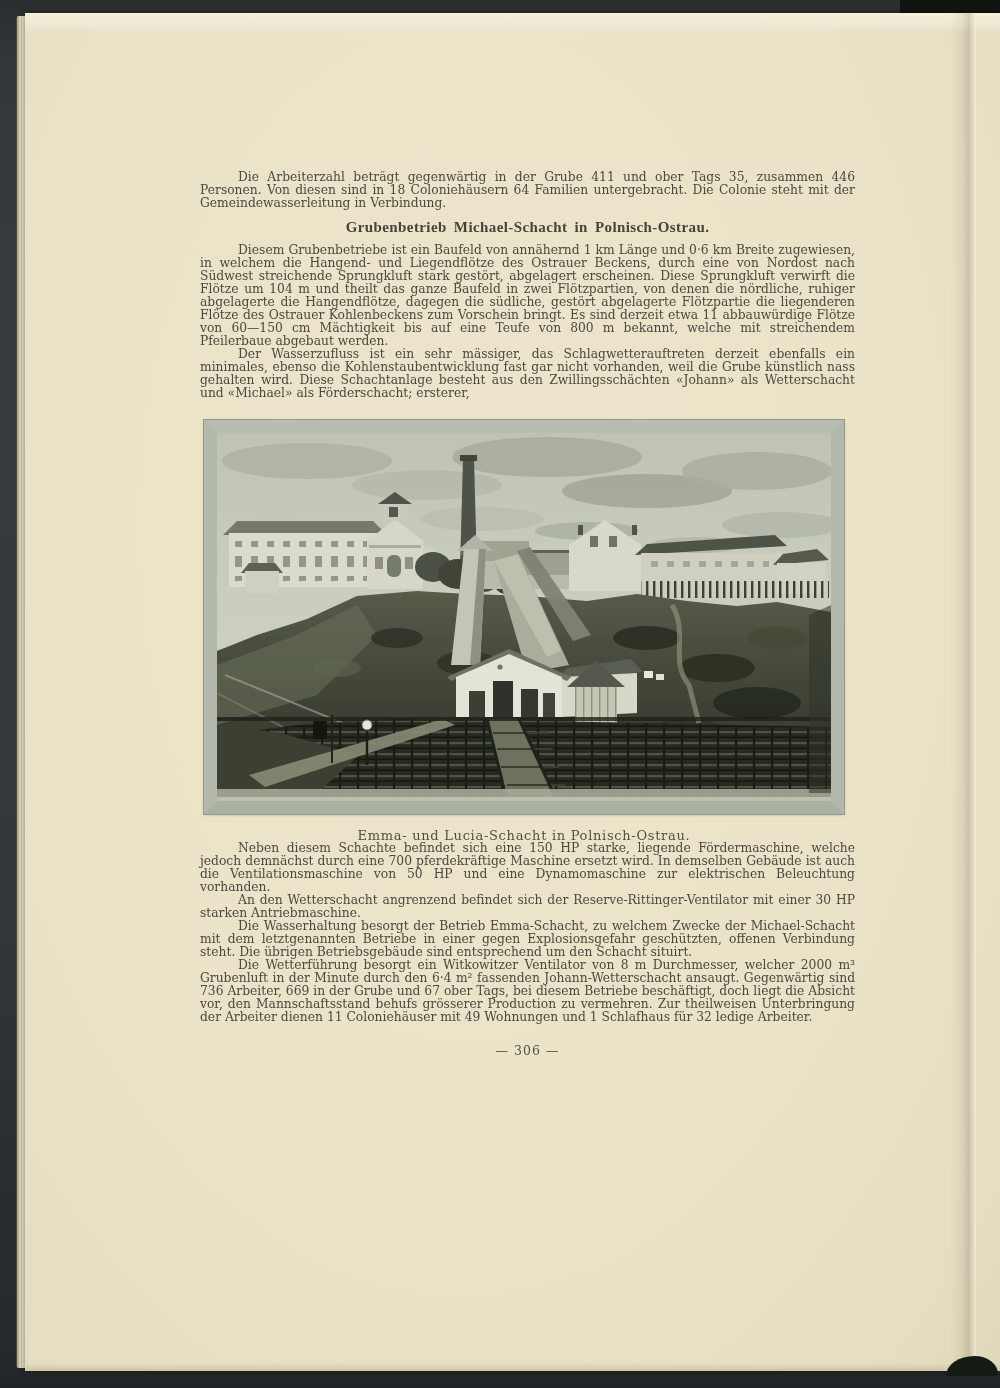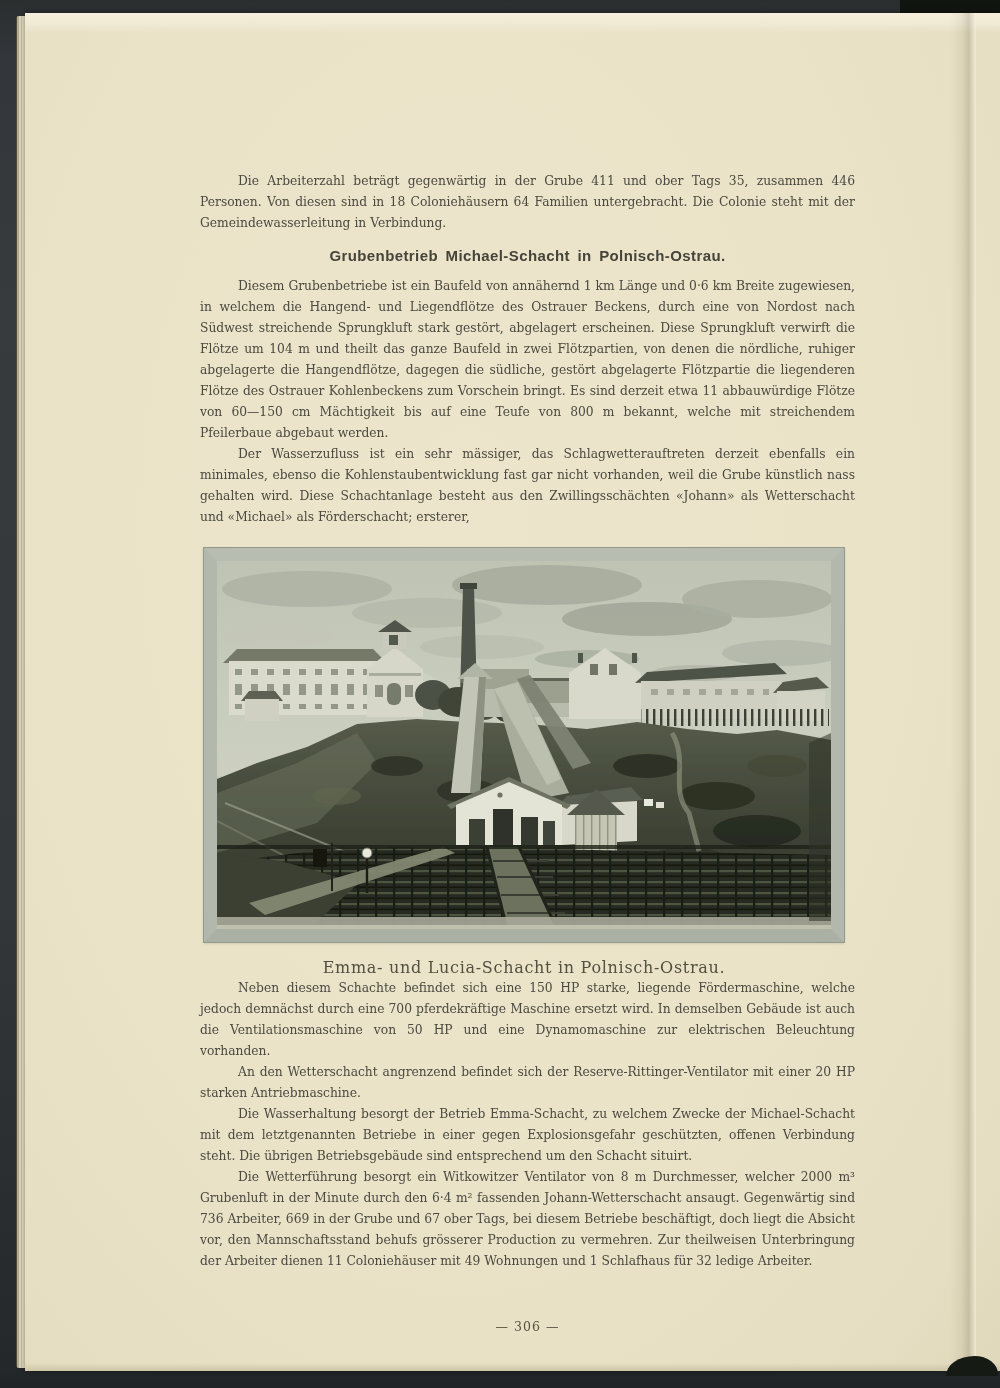--- a/index.html
+++ b/index.html
@@ -50,48 +50,48 @@
     background:linear-gradient(0deg,#cdc5a6 0,rgba(205,197,166,0) 100%);
   }
   .crease{
     position:absolute;top:0;right:24px;width:26px;height:100%;
     background:linear-gradient(90deg,rgba(95,85,55,0) 0,rgba(95,85,55,.08) 45%,rgba(70,60,35,.18) 72%,rgba(250,245,226,.55) 100%);
   }
 
   
   .content{
     position:absolute;left:175px;top:158px;width:655px;
-    color:#4b4940;font-size:12.3px;line-height:21px;
+    color:#4b4940;font-size:12.3px;line-height:13px;
     text-align:justify;
   }
   .content p{margin:0;text-indent:38px;}
   .content p.no-indent{text-indent:0;}
   .section-heading{
     margin:11px 0 10px;text-align:center;text-indent:0;
-    font-family:Liberation Sans, sans-serif;
+    font-family:Liberation Serif, serif;
     font-weight:600;font-size:15px;letter-spacing:.4px;word-spacing:3px;
     color:#46443a;
   }
   figure{margin:20px 0 0 4px;padding:0;}
   .photo-frame{
     width:614px;height:368px;
     border:13px solid #b3b8ac;
     border-top-color:#b8bdb1;border-bottom-color:#abb0a4;
     outline:1px solid #93998b;
     box-shadow:0 1px 3px rgba(60,55,35,.25);
     background:#c5c9bb;
   }
   .photo-frame svg{display:block;}
   figcaption{
     margin-top:15px;width:640px;text-align:center;text-indent:0;
-    font-size:16px;letter-spacing:.7px;color:#53503f;
+    font-size:13px;letter-spacing:.7px;color:#53503f;
   }
   .after-photo{margin-top:22px !important;}
   .page-number{
-    margin-top:44px;text-align:center;text-indent:0;
+    margin-top:20px;text-align:center;text-indent:0;
     font-size:12.5px;letter-spacing:1px;color:#55523f;
   }
 </style>
 </head>
 <body>
 
 <div class="stage">
   <div class="backdrop"></div>
   <div class="corner-ne"></div>
   <div class="corner-ne-green"></div>
@@ -280,21 +280,21 @@
               </g>
 
               <polygon points="592,182 614,172 614,360 592,360" fill="#2f3328" opacity=".55"></polygon>
             </g>
           </svg>
         </div>
         <figcaption>Emma- und Lucia-Schacht in Polnisch-Ostrau.</figcaption>
       </figure>
 
       <p>Neben diesem Schachte befindet sich eine 150 HP starke, liegende Fördermaschine, welche jedoch demnächst durch eine 700 pferdekräftige Maschine ersetzt wird.  In demselben Gebäude ist auch die Ventilationsmaschine von 50 HP und eine Dynamomaschine zur elektrischen Beleuchtung vorhanden.</p>
-      <p>An den Wetterschacht angrenzend befindet sich der Reserve-Rittinger-Ventilator mit einer 20 HP starken Antriebmaschine.</p>
+      <p>An den Wetterschacht angrenzend befindet sich der Reserve-Rittinger-Ventilator mit einer 30 HP starken Antriebmaschine.</p>
       <p>Die Wasserhaltung besorgt der Betrieb Emma-Schacht, zu welchem Zwecke der Michael-Schacht mit dem letztgenannten Betriebe in einer gegen Explosionsgefahr geschützten, offenen Verbindung steht.  Die übrigen Betriebsgebäude sind entsprechend um den Schacht situirt.</p>
       <p>Die Wetterführung besorgt ein Witkowitzer Ventilator von 8 m Durchmesser, welcher 2000 m³ Grubenluft in der Minute durch den 6·4 m² fassenden Johann-Wetterschacht ansaugt.  Gegenwärtig sind 736 Arbeiter, 669 in der Grube und 67 ober Tags, bei diesem Betriebe beschäftigt, doch liegt die Absicht vor, den Mannschaftsstand behufs grösserer Production zu vermehren.  Zur theilweisen Unterbringung der Arbeiter dienen 11 Coloniehäuser mit 49 Wohnungen und 1 Schlafhaus für 32 ledige Arbeiter.</p>
 
       <div class="page-number">— 306 —</div>
     </div>
   </div>
 
   <div class="blob-se"></div>
 </div>
 

